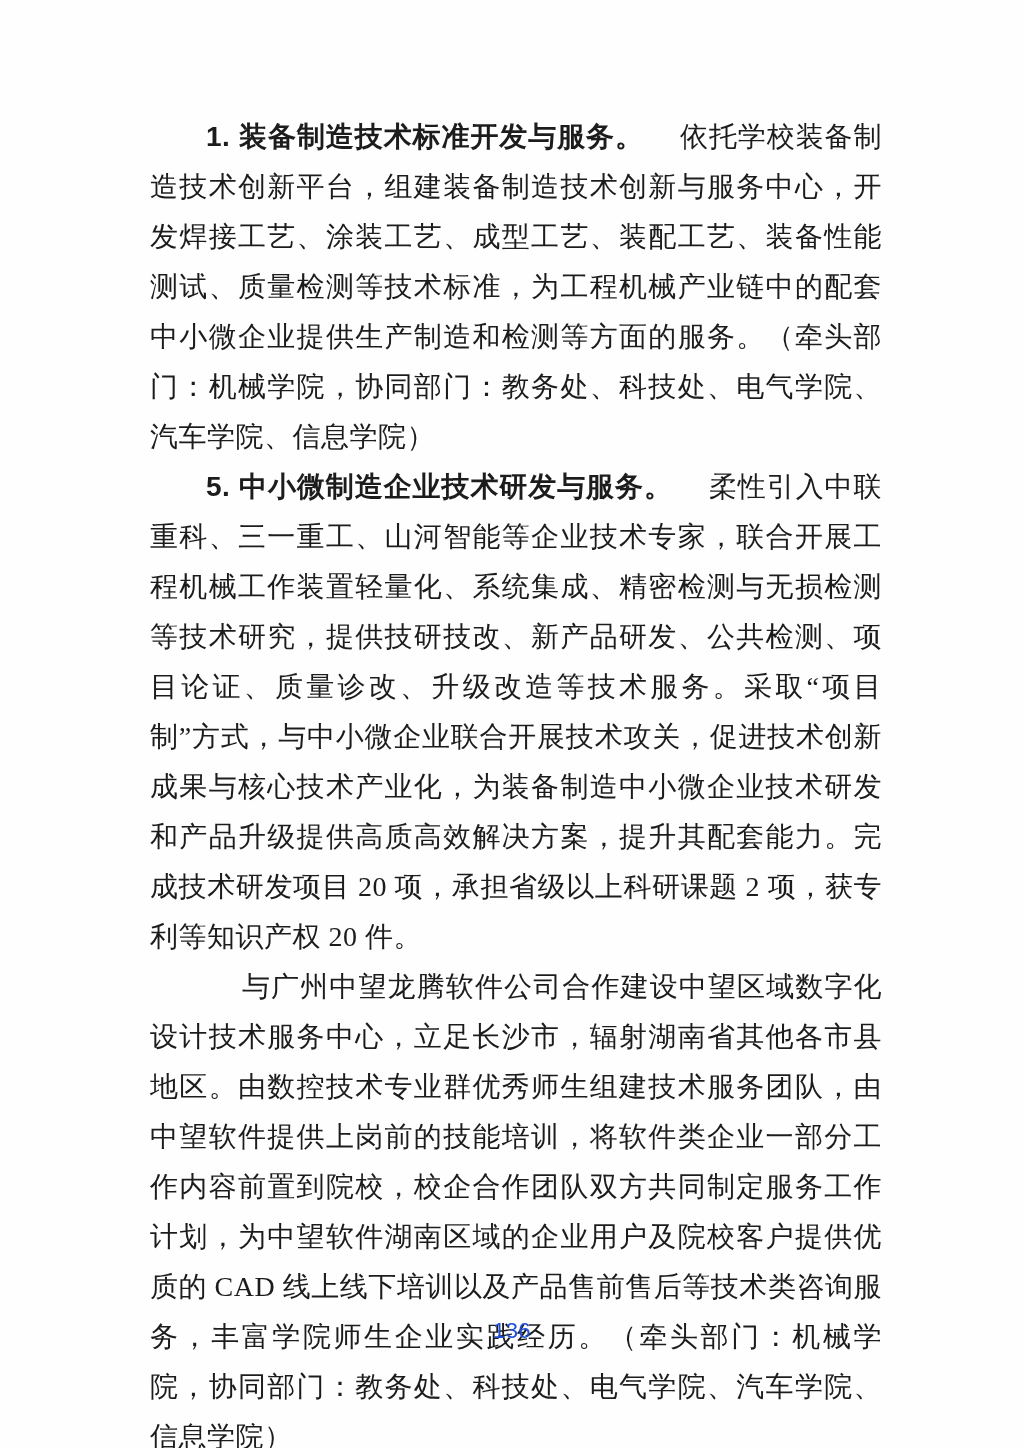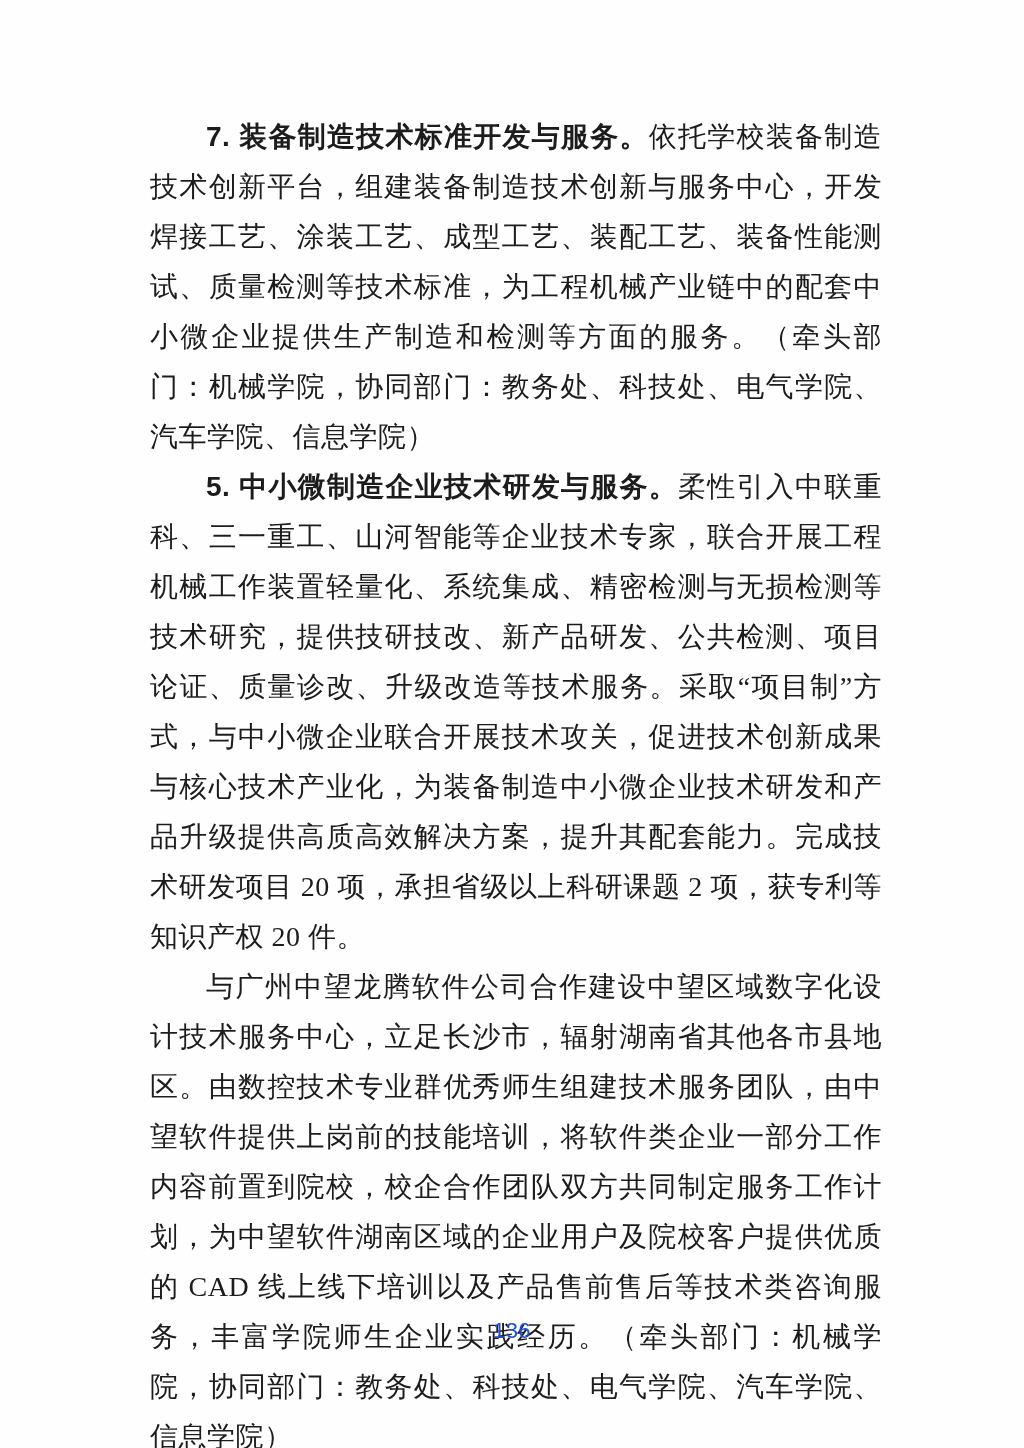--- a/index.html
+++ b/index.html
@@ -31,41 +31,42 @@
     margin: 0;
     padding: 0;
     text-indent: 2em;
   }
   .para-lead {
     font-weight: bold;
     font-family: "Liberation Sans", "DejaVu Sans", sans-serif;
   }
   .para-body {
     font-weight: normal;
+    margin-left: 36px;
   }
   .page-footer {
     position: absolute;
     top: 1318px;
     left: 0;
     width: 100%;
     text-align: center;
     font-family: "Liberation Sans", "DejaVu Sans", sans-serif;
     font-size: 22px;
     color: #1d4ed8;
     letter-spacing: 0.5px;
   }
 </style>
 </head>
 <body>
 
 <div class="page">
   <div class="content">
 
     <p class="para">
-      <span class="para-lead">7. 装备制造技术标准开发与服务。</span><span class="para-body">依托学校装备制造技术创新平台，组建装备制造技术创新与服务中心，开发焊接工艺、涂装工艺、成型工艺、装配工艺、装备性能测试、质量检测等技术标准，为工程机械产业链中的配套中小微企业提供生产制造和检测等方面的服务。（牵头部门：机械学院，协同部门：教务处、科技处、电气学院、汽车学院、信息学院）</span>
+      <span class="para-lead">1. 装备制造技术标准开发与服务。</span><span class="para-body">依托学校装备制造技术创新平台，组建装备制造技术创新与服务中心，开发焊接工艺、涂装工艺、成型工艺、装配工艺、装备性能测试、质量检测等技术标准，为工程机械产业链中的配套中小微企业提供生产制造和检测等方面的服务。（牵头部门：机械学院，协同部门：教务处、科技处、电气学院、汽车学院、信息学院）</span>
     </p>
 
     <p class="para">
       <span class="para-lead">5. 中小微制造企业技术研发与服务。</span><span class="para-body">柔性引入中联重科、三一重工、山河智能等企业技术专家，联合开展工程机械工作装置轻量化、系统集成、精密检测与无损检测等技术研究，提供技研技改、新产品研发、公共检测、项目论证、质量诊改、升级改造等技术服务。采取“项目制”方式，与中小微企业联合开展技术攻关，促进技术创新成果与核心技术产业化，为装备制造中小微企业技术研发和产品升级提供高质高效解决方案，提升其配套能力。完成技术研发项目 20 项，承担省级以上科研课题 2 项，获专利等知识产权 20 件。</span>
     </p>
 
     <p class="para">
       <span class="para-lead"></span><span class="para-body">与广州中望龙腾软件公司合作建设中望区域数字化设计技术服务中心，立足长沙市，辐射湖南省其他各市县地区。由数控技术专业群优秀师生组建技术服务团队，由中望软件提供上岗前的技能培训，将软件类企业一部分工作内容前置到院校，校企合作团队双方共同制定服务工作计划，为中望软件湖南区域的企业用户及院校客户提供优质的 CAD 线上线下培训以及产品售前售后等技术类咨询服务，丰富学院师生企业实践经历。（牵头部门：机械学院，协同部门：教务处、科技处、电气学院、汽车学院、信息学院）</span>
     </p>
 

